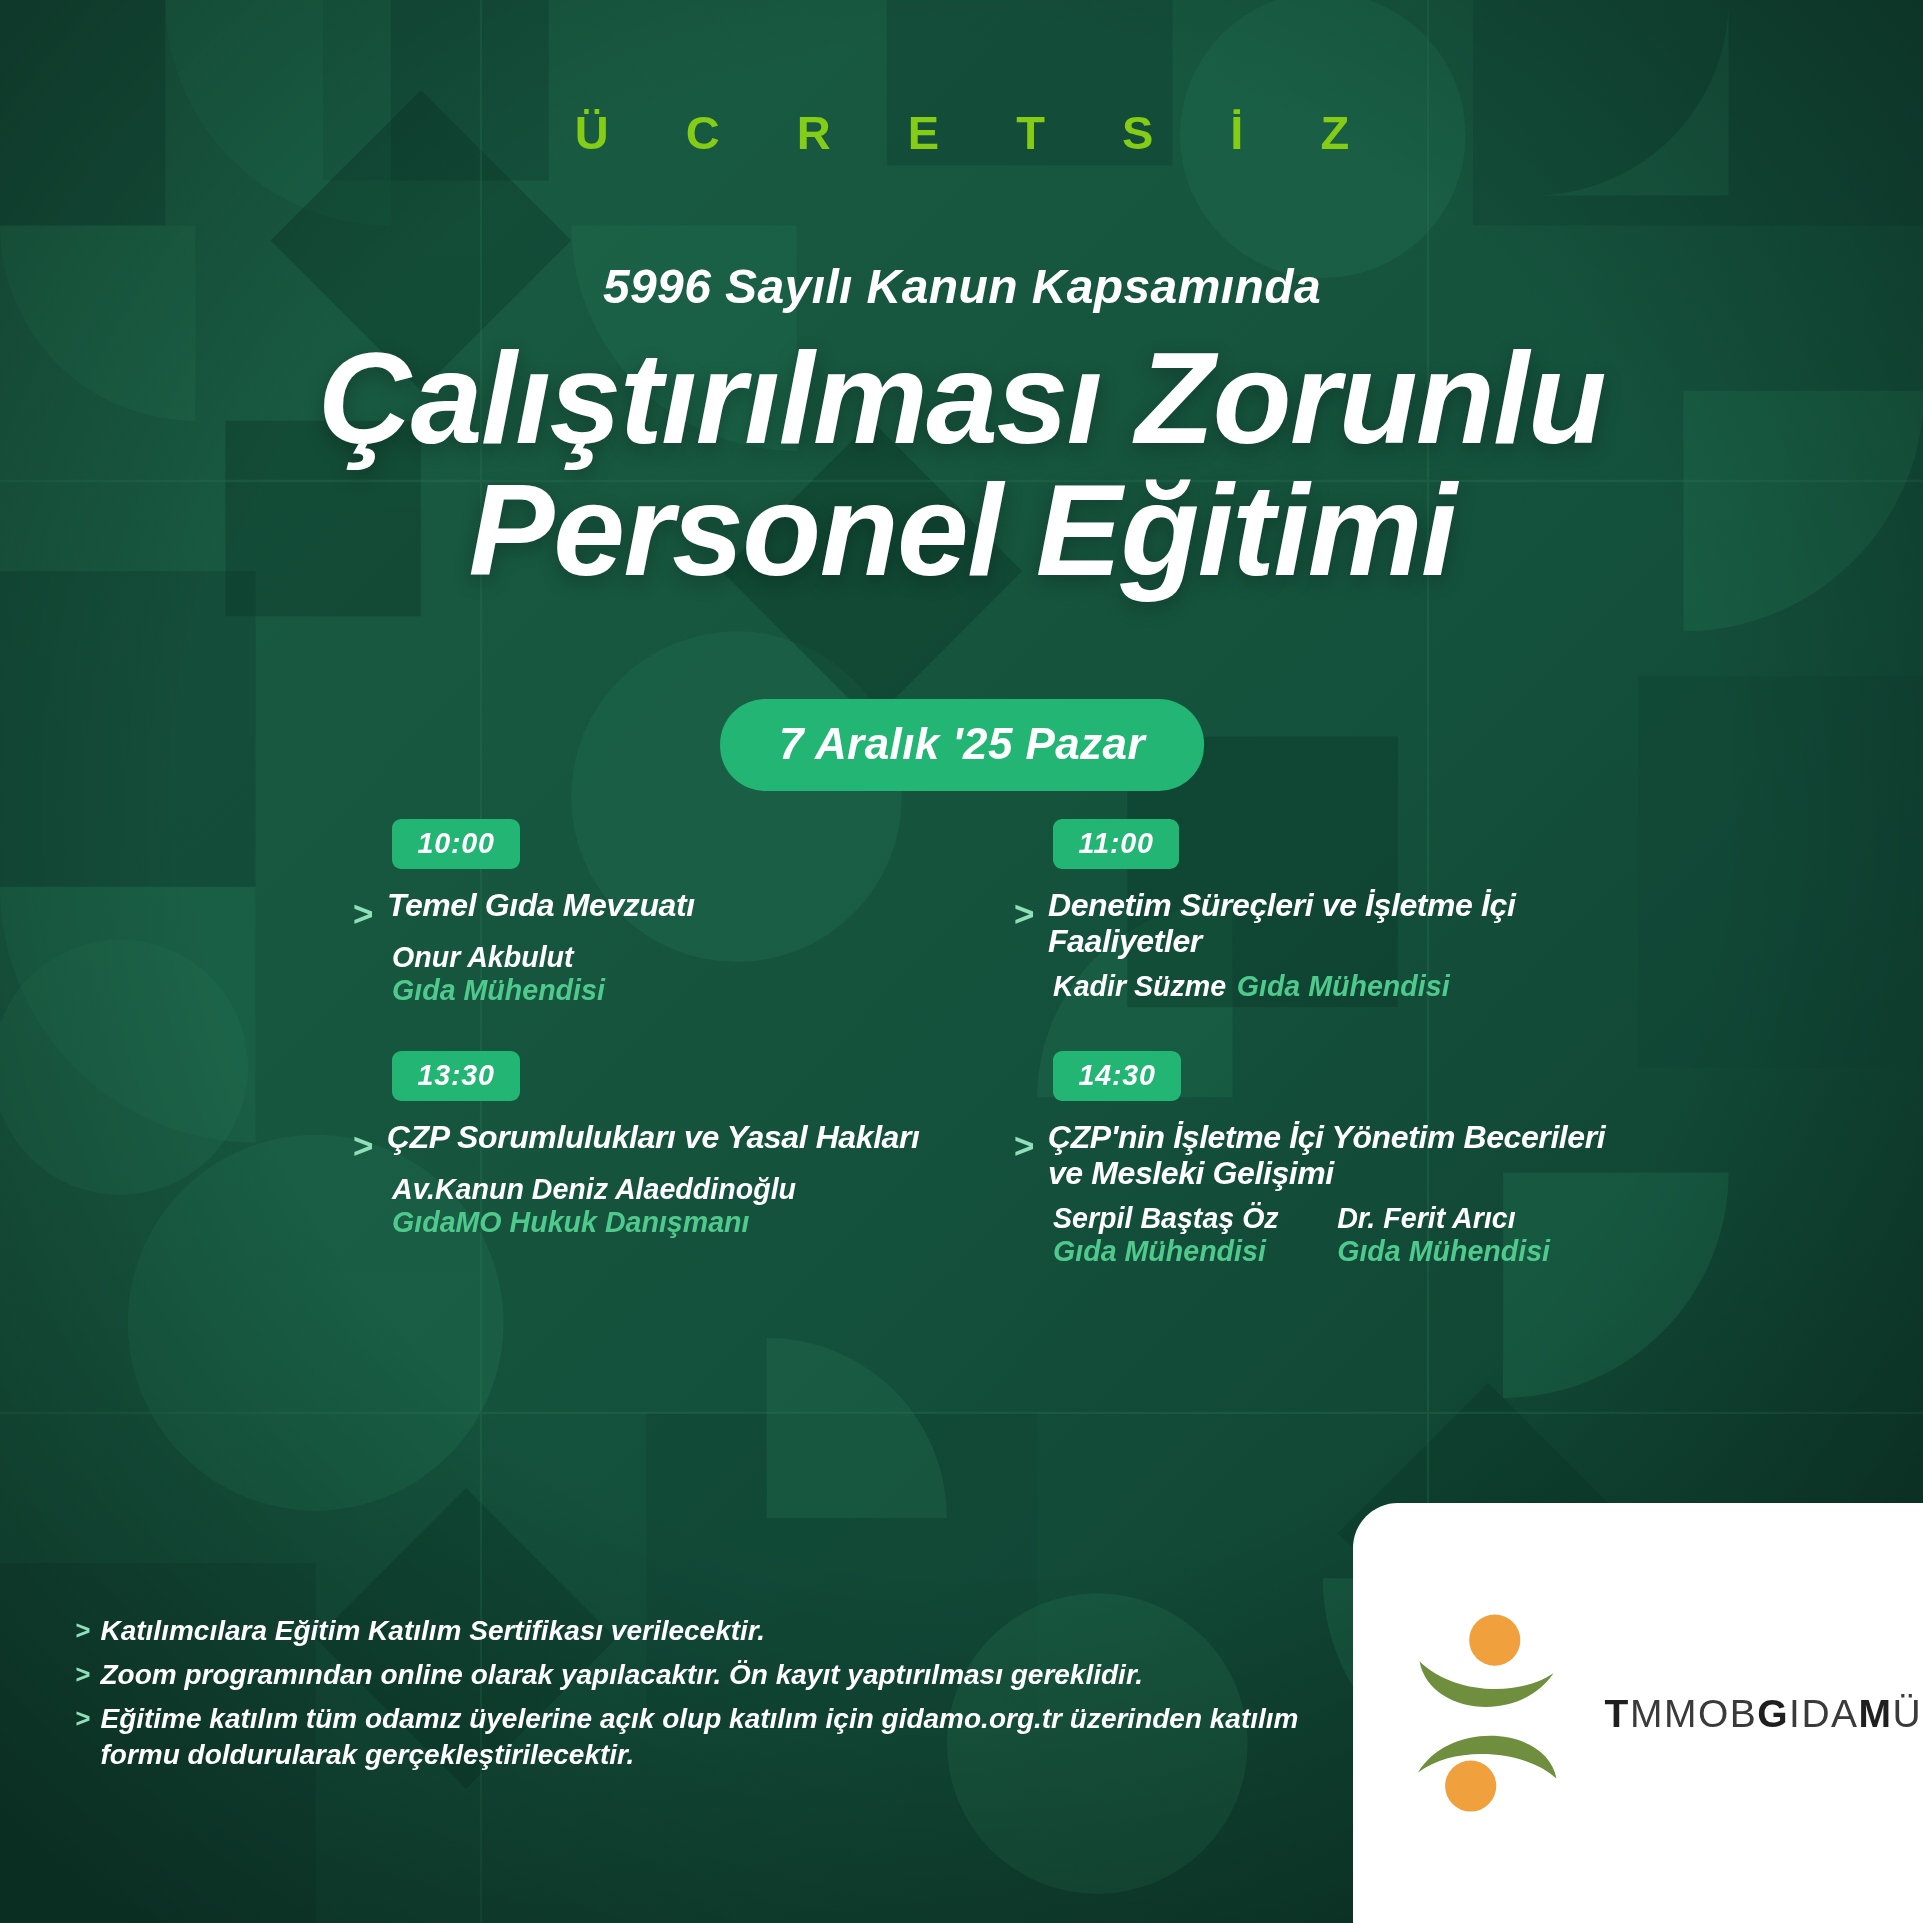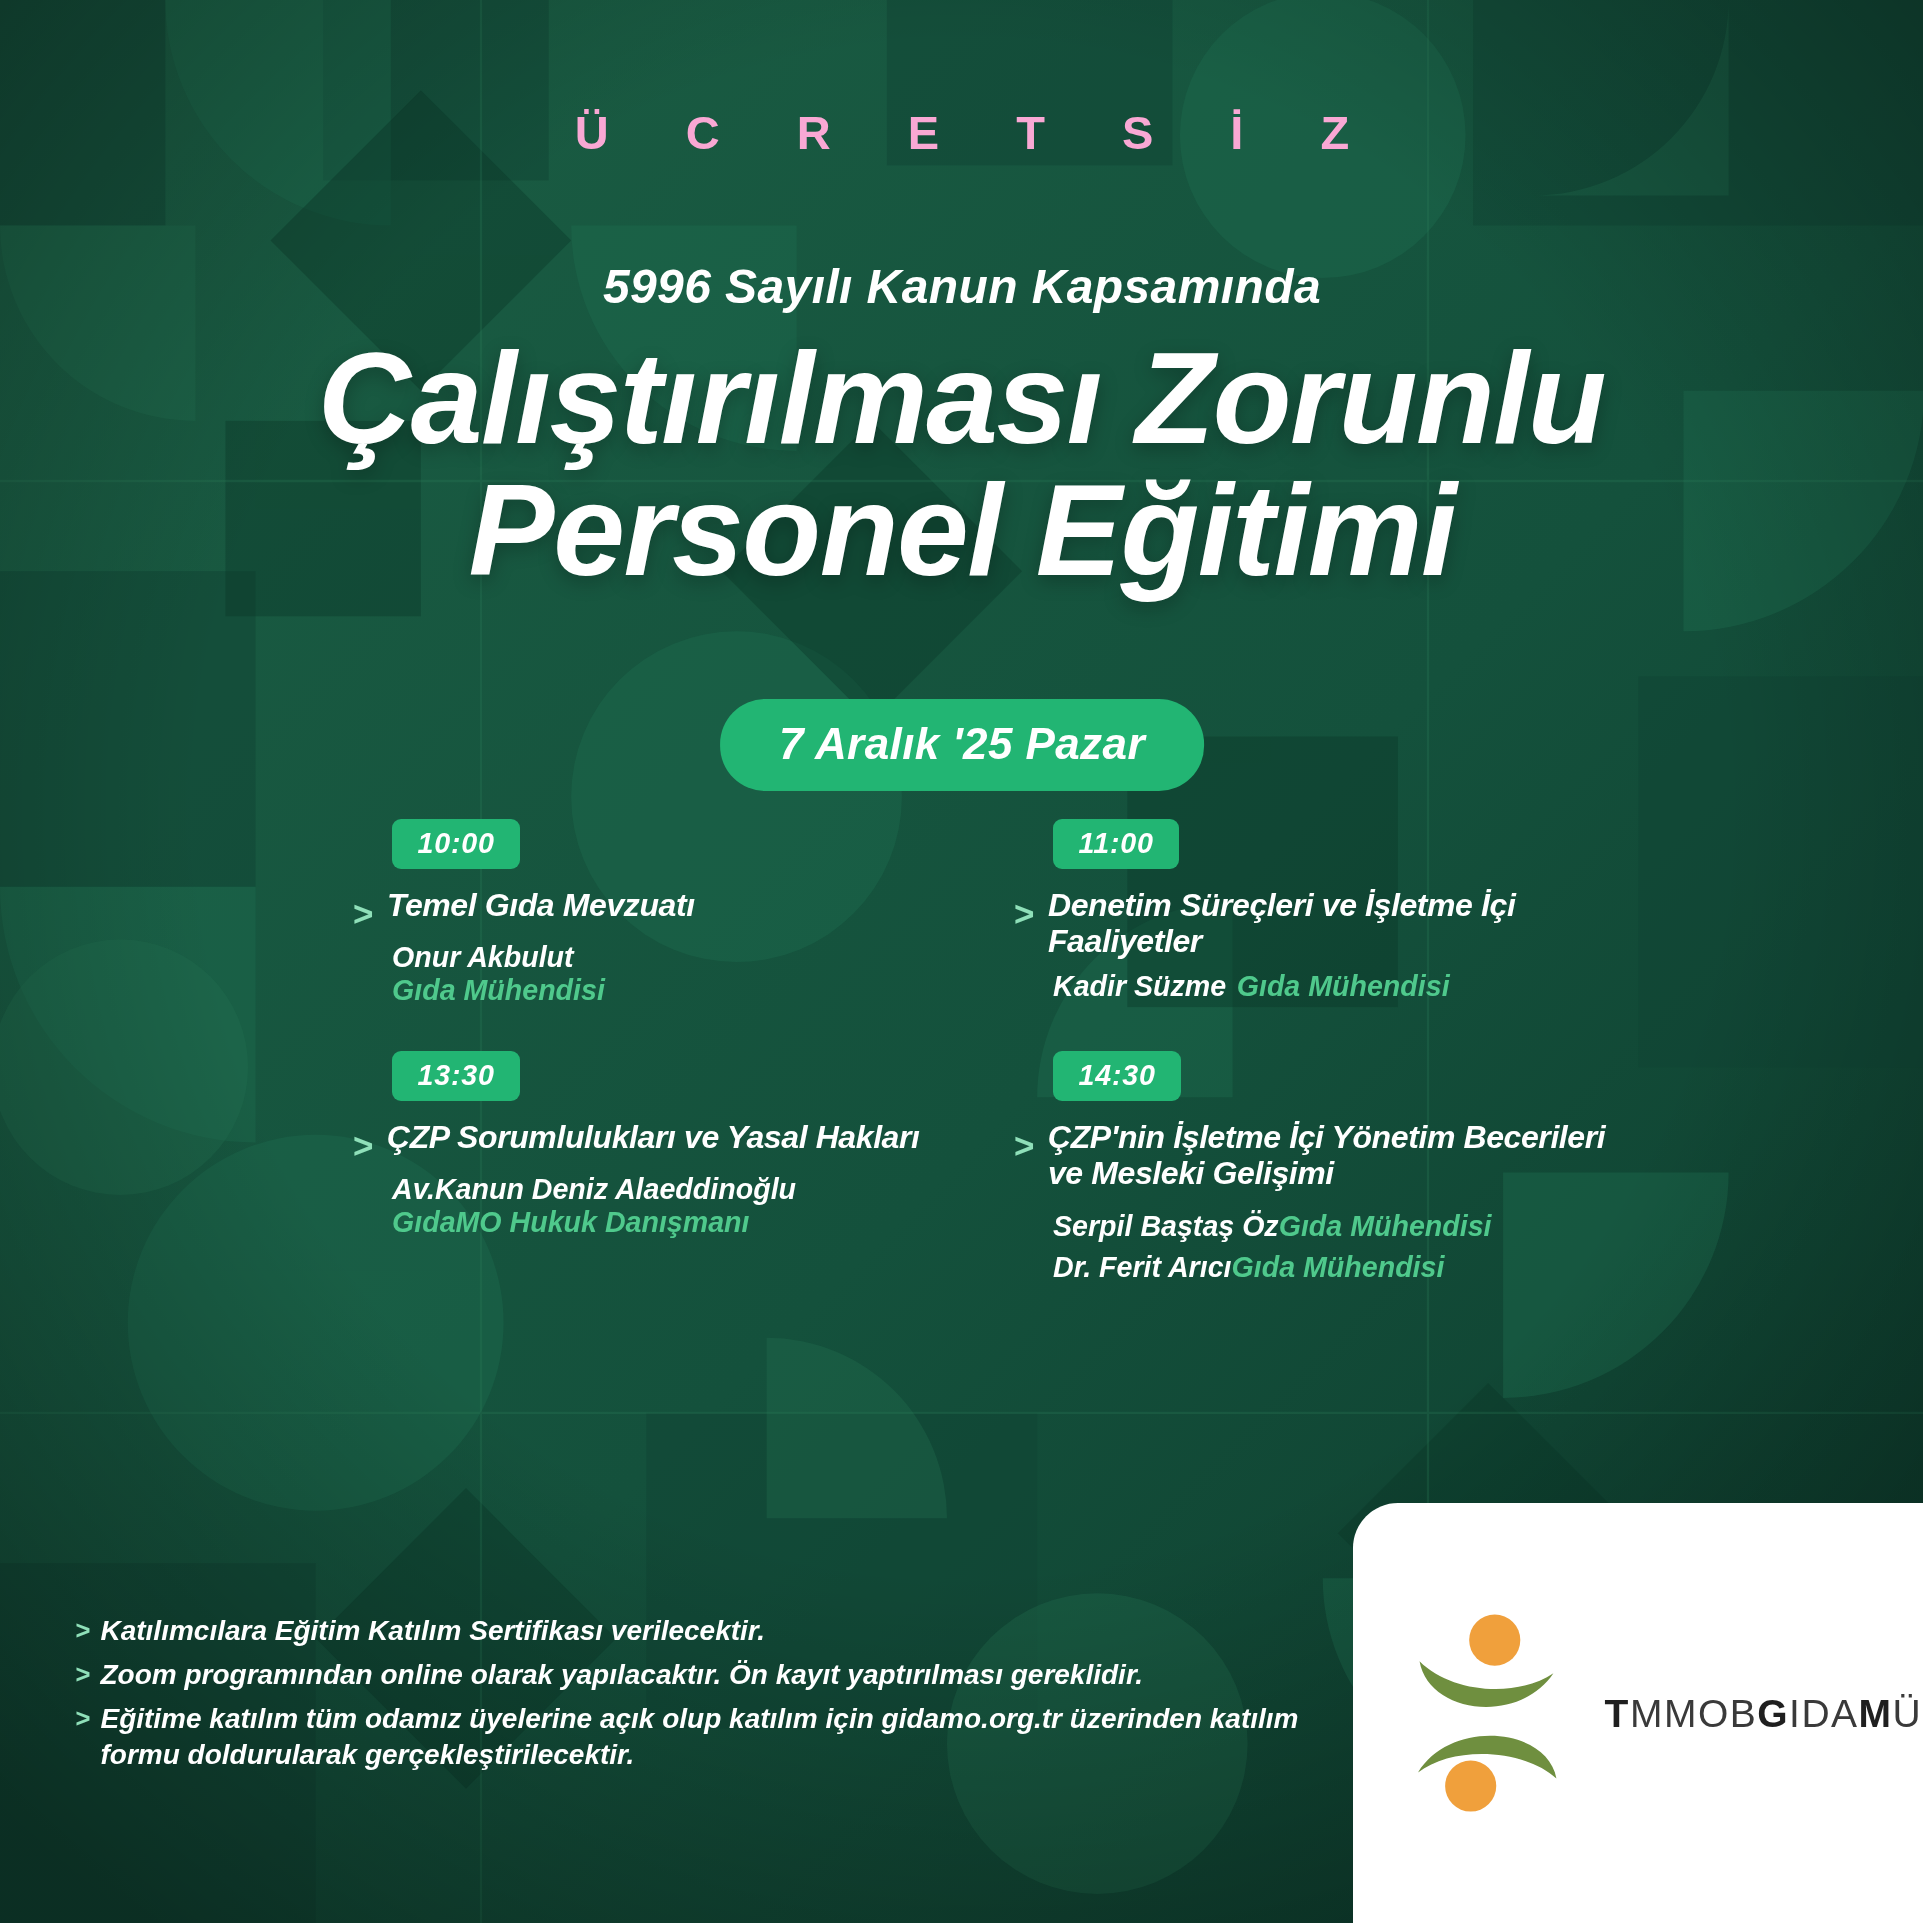--- a/index.html
+++ b/index.html
@@ -18,21 +18,21 @@
 
   
   .bg { position: absolute; inset: 0; overflow: hidden; }
   .bg svg { display: block; width: 1924px; height: 1924px; }
 
   
   .free {
     position: absolute;
     top: 105px; left: 0; right: 0;
     text-align: center;
-    color: #f9a8d4;
+    color: #84cc16;
     font-size: 47px;
     font-weight: bold;
     letter-spacing: 32px;
     text-indent: 32px;
   }
 
   
   .kicker {
     position: absolute;
     top: 259px; left: 0; right: 0;
@@ -133,21 +133,21 @@
     white-space: nowrap;
   }
   .sp-role {
     color: #4fc98c;
     font-size: 28.6px;
     font-weight: bold;
     font-style: italic;
     white-space: nowrap;
   }
   .sp-block { display: block; }
-  .sp-col { display: flex; margin-right: 45px; margin-top: 8px; }
+  .sp-col { display: flex; flex-direction: column; margin-right: 45px; }
 
   
   .notes {
     position: absolute;
     left: 75px;
     bottom: 143px;
     width: 1232px;
   }
   .note {
     display: flex;

